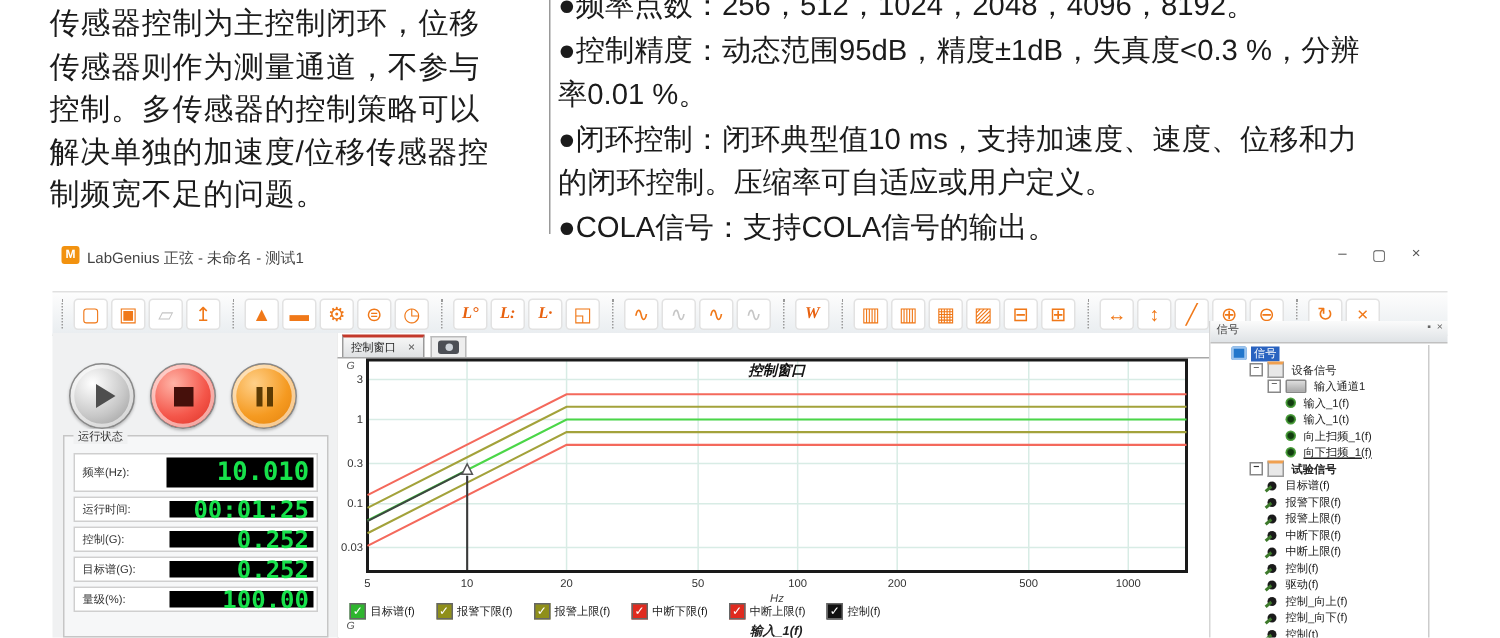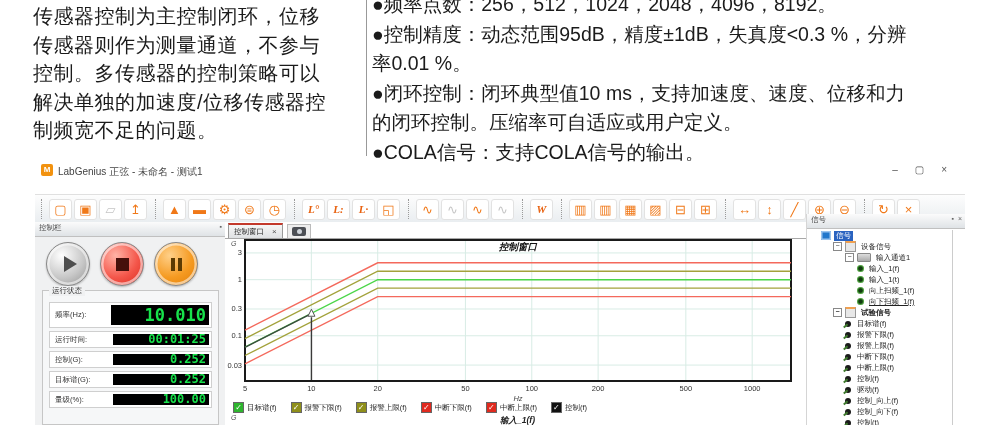--- a/index.html
+++ b/index.html
@@ -45,21 +45,21 @@
   .glyph-stop{width:13px;height:13px;background:#46100b;}
   .glyph-pause{display:flex;gap:3px;}
   .glyph-pause i{display:block;width:4px;height:13px;background:#5c3a02;}
   .run-group{position:absolute;left:7px;right:6px;top:68px;bottom:0;border:1px solid #c6c6c6;background:#f6f7f8;}
   .run-label{position:absolute;top:-5px;left:6px;background:#f0f1f2;padding:0 3px;font-size:7.5px;color:#333;}
   #run-rows{padding-top:8px;}
   .srow{margin:3px 6px 0 6px;background:#fff;border:1px solid #cfcfcf;height:15px;display:flex;
     align-items:center;justify-content:space-between;padding:0 2px 0 5px;}
   .srow .slabel{font-size:7.5px;color:#333;}
   .lcd{background:#000;color:#17e24b;font-family:"DejaVu Sans Mono",monospace;font-weight:bold;
-    font-size:12px;width:90px;height:11px;line-height:11px;text-align:right;padding:0 3px;}
+    font-size:16px;width:90px;height:11px;line-height:11px;text-align:right;padding:0 3px;}
   .srow.large{height:24px;}
   .srow.large .lcd{font-size:17px;height:20px;line-height:20px;width:92px;}
   
   .center{position:absolute;left:190px;top:60px;width:585px;bottom:0;background:#fff;}
   .tabstrip{position:absolute;left:0;top:0;right:0;height:16px;border-bottom:1px solid #a8a8a8;display:flex;align-items:flex-end;}
   .tab{margin-left:3px;height:13px;padding:0 5px;background:linear-gradient(#f6f6f6,#dfe1e3);
     border:1px solid #9a9a9a;border-bottom:none;border-top:2px solid #c3392b;display:flex;align-items:center;gap:8px;
     font-size:7.5px;color:#222;}
   .tab .tab-x{color:#555;font-size:8px;}
   .cam-btn{margin-left:4px;height:13px;width:22px;border:1px solid #bbb;background:#eee;display:flex;align-items:center;justify-content:center;border-bottom:none;}
@@ -158,26 +158,20 @@
         <span class="tb-btn">⊕</span>
         <span class="tb-btn">⊖</span>
       </div>
       <div class="tb-group">
         <span class="tb-btn">↻</span>
         <span class="tb-btn">×</span>
       </div>
     </div>
 
   <div class="left-dock">
-    <div class="dock-header">
-      <span>控制栏</span>
-      <span class="hdr-icons">
-          <span>▪</span>
-        </span>
-    </div>
     <div class="transport">
       <div class="tbtn btn-play">
           <div class="glyph-play"></div>
         </div>
       <div class="tbtn btn-stop">
           <div class="glyph-stop"></div>
         </div>
       <div class="tbtn btn-pause">
           <div class="glyph-pause">
             <i></i>

